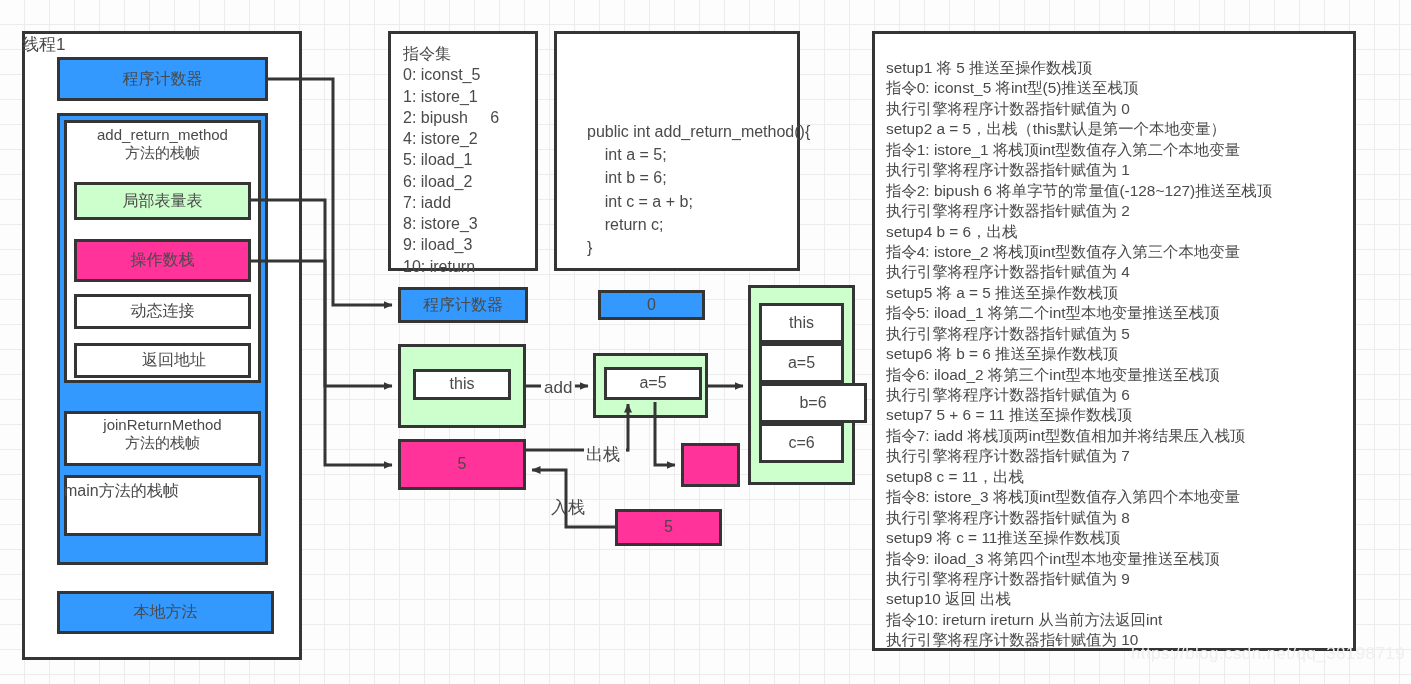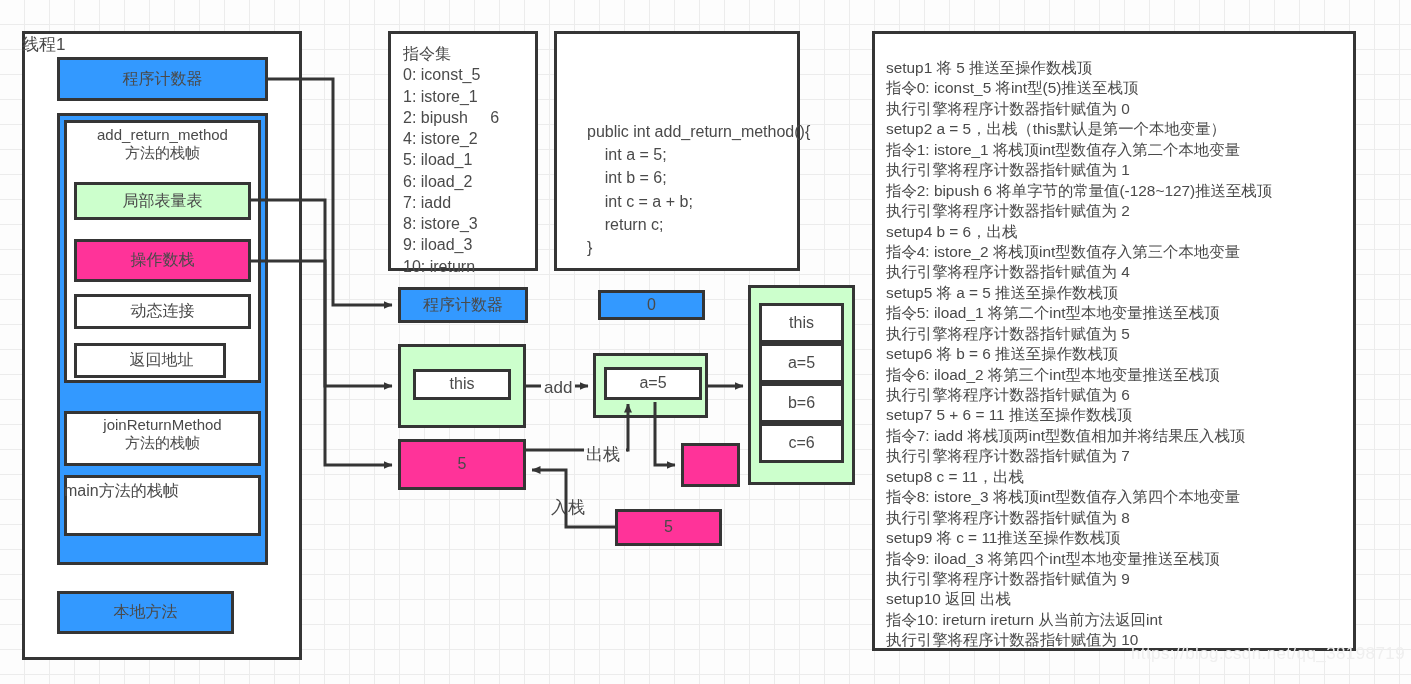--- a/index.html
+++ b/index.html
@@ -70,34 +70,34 @@
   </div>
 
   <div class="box pink" style="left:74px;top:239px;width:177px;height:43px;font-size:16px;">
     <span>操作数栈</span>
   </div>
 
   <div class="box white" style="left:74px;top:294px;width:177px;height:35px;font-size:16px;">
     <span>动态连接</span>
   </div>
 
-  <div class="box white" style="left:74px;top:343px;width:152px;height:35px;font-size:16px;padding-left:23px;">
+  <div class="box white" style="left:74px;top:343px;width:177px;height:35px;font-size:16px;padding-left:23px;">
     <span>返回地址</span>
   </div>
 
   <div class="box white" style="left:64px;top:411px;width:197px;height:55px;display:block;"></div>
   <div class="lbl" style="left:64px;top:416px;width:197px;text-align:center;font-size:15px;line-height:1.22;">
     <span>joinReturnMethod</span><br>
     <span>方法的栈帧</span>
   </div>
 
   <div class="box white" style="left:64px;top:475px;width:197px;height:61px;display:block;"></div>
   <div class="lbl" style="left:64px;top:481px;width:197px;font-size:16px;">main方法的栈帧</div>
 
-  <div class="box blue" style="left:57px;top:591px;width:177px;height:43px;font-size:16px;">
+  <div class="box blue" style="left:57px;top:591px;width:217px;height:43px;font-size:16px;">
     <span>本地方法</span>
   </div>
 
   <div class="listbox" style="left:388px;top:31px;width:150px;height:240px;padding:9px 0 0 12px;font-size:16px;line-height:1.33;">
     <div>指令集</div>
     <div id="instr-list" style="white-space:pre;"><div>0: iconst_5</div><div>1: istore_1</div><div>2: bipush     6</div><div>4: istore_2</div><div>5: iload_1</div><div>6: iload_2</div><div>7: iadd</div><div>8: istore_3</div><div>9: iload_3</div><div>10: ireturn</div></div>
   </div>
 
   <div class="listbox" style="left:554px;top:31px;width:246px;height:240px;">
     <pre class="code" style="position:absolute;left:30px;top:86px;font-size:16px;line-height:1.45;">public int add_return_method(){
@@ -139,21 +139,21 @@
   <div class="lbl" style="left:551px;top:496px;font-size:17px;">入栈</div>
 
   <div class="box pink" style="left:615px;top:509px;width:107px;height:37px;font-size:16px;">
     <span>5</span>
   </div>
 
   <div class="box green" style="left:748px;top:285px;width:107px;height:200px;display:block;"></div>
   <div id="final-cells">
       <div class="stackcell" style="left: 759px; top: 303px; width: 85px; height: 40px; font-size: 16px;">this</div>
       <div class="stackcell" style="left: 759px; top: 343px; width: 85px; height: 40px; font-size: 16px;">a=5</div>
-      <div class="stackcell" style="left: 759px; top: 383px; width: 85px; height: 40px; font-size: 16px;">b=6</div>
+      <div class="stackcell" style="left: 759px; top: 383px; width: 108px; height: 40px; font-size: 16px;">b=6</div>
       <div class="stackcell" style="left: 759px; top: 423px; width: 85px; height: 40px; font-size: 16px;">c=6</div>
     </div>
 
   <div class="listbox" style="left:872px;top:31px;width:484px;height:620px;padding:24px 0 0 11px;">
     <div id="log-list" style="font-size:15.4px;line-height:1.327;color:#4a4a4a;white-space:nowrap;">
         <div>setup1 将 5 推送至操作数栈顶</div>
         <div>指令0: iconst_5 将int型(5)推送至栈顶</div>
         <div>执行引擎将程序计数器指针赋值为 0</div>
         <div>setup2 a = 5，出栈（this默认是第一个本地变量）</div>
         <div>指令1: istore_1  将栈顶int型数值存入第二个本地变量</div>

